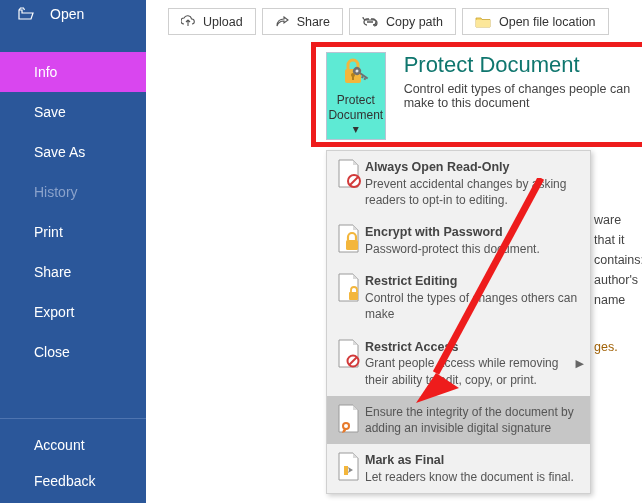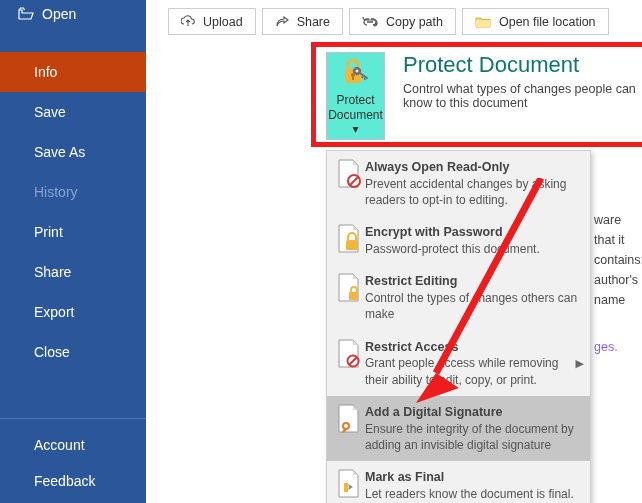--- a/index.html
+++ b/index.html
@@ -1,23 +1,23 @@
 <!DOCTYPE html>
 <html><head>
 <meta charset="utf-8">
 <style>
 *{box-sizing:border-box;margin:0;padding:0;font-family:"Segoe UI",Arial,sans-serif}
 body{background:#fff;width:642px;height:503px;overflow:hidden;position:relative}
 .app{display:flex;height:100%}
 .sidebar{width:146px;background:#2B579A;color:#fff;display:flex;flex-direction:column;font-size:14px}
-.sidebar-top{height:28px;display:flex;align-items:center;padding-left:18px;gap:8px}
+.sidebar-top{height:28px;display:flex;align-items:center;padding-left:18px;gap:16px}
 .sidebar-top .lbl{font-size:14px}
 .sidebar-main{flex:1;display:flex;flex-direction:column;padding-top:24px}
 .nav-item{height:40px;display:flex;align-items:center;padding-left:34px;cursor:pointer}
-.nav-item.active{background:#c2410c}
+.nav-item.active{background:#d946ef}
 .nav-item.dim{color:#8AA2CB}
 .sidebar-bottom{margin-top:auto;border-top:1px solid #4E74B0;padding:8px 16px 4px 0}
 .sidebar-bottom .nav-item{height:36px}
 .main{flex:1;position:relative;background:#fff}
 .toolbar{display:flex;gap:6px;padding:8px 0 8px 22px}
 .tbtn{height:27px;border:1px solid #CFCFCF;background:#fff;display:flex;align-items:center;gap:8px;padding:0 12px;font-size:12.5px;color:#333;cursor:pointer}
 .tbtn svg{flex:none}
 .highlight{position:absolute;left:165px;top:42px;width:475px;height:105px;border:5px solid #EE1C1C;pointer-events:none;z-index:5}
 .hero{position:absolute;left:180px;top:52px;display:flex;gap:18px;align-items:flex-start}
 .protect-btn{width:88px;height:88px;background:#5eead4;border:1px solid #B9C3D3;display:flex;flex-direction:column;align-items:center;justify-content:center;gap:4px;cursor:pointer}
@@ -25,21 +25,21 @@
 .hero-text h1{font-size:22px;font-weight:400;color:#0f766e;margin-bottom:4px}
 .hero-text p{font-size:12.5px;color:#444}
 .menu{position:absolute;left:180px;top:150px;width:265px;background:#F1F1F1;border:1px solid #D0D0D0;box-shadow:2px 2px 5px rgba(0,0,0,.2);z-index:3}
 .menu-item{display:flex;gap:2px;padding:8px 10px 8px 8px;cursor:pointer;position:relative}
 .menu-item.hl{background:#C6C6C6}
 .menu-item .mi-icon{width:28px;height:32px;flex:none;display:flex;align-items:flex-start;justify-content:center}
 .menu-item .mi-text{font-size:12px;color:#555;line-height:1.35}
 .menu-item .mi-text .t{font-weight:600;color:#444;font-size:12.5px}
 .menu-item .caret{position:absolute;right:6px;top:50%;transform:translateY(-50%);font-size:11px;color:#666}
 .info-bg{position:absolute;left:448px;top:210px;font-size:12.5px;color:#444;line-height:1.6}
-.info-bg2{position:absolute;left:448px;top:340px;font-size:12.5px;color:#8b5cf6}
+.info-bg2{position:absolute;left:448px;top:340px;font-size:12.5px;color:#a16207}
 .arrow{position:absolute;left:265px;top:178px;z-index:6;pointer-events:none}
 .chev{display:inline-block}
 </style>
 </head>
 <body>
 
 <div class="app">
   <div class="sidebar">
     <div class="sidebar-top">
       <svg width="16" height="14" viewBox="0 0 16 14">
@@ -125,21 +125,21 @@
               <circle cx="0" cy="0" r="1.5" fill="#E1E5EC"></circle>
               <rect x="3" y="-1" width="10" height="2" fill="#707070"></rect>
               <rect x="10" y="1" width="2" height="2" fill="#707070"></rect>
               <rect x="7" y="1" width="2" height="2" fill="#707070"></rect>
             </g>
         </svg>
         <div class="lbl"><span>Protect</span><br><span>Document</span> <span class="chev">▾</span></div>
       </div>
       <div class="hero-text">
         <h1>Protect Document</h1>
-        <p>Control what types of changes people can know to this document</p>
+        <p>Control edit types of changes people can make to this document</p>
       </div>
     </div>
 
     <div class="highlight"></div>
 
     <div class="info-bg">
       <span>ware that it contains:</span><br>
       <span>author's name</span>
     </div>
     <div class="info-bg2">ges.</div>
@@ -206,21 +206,20 @@
         <div class="mi-icon">
             <svg width="26" height="30" viewBox="0 0 26 30">
               <path fill="#fff" stroke="#9A9A9A" d="M3 1h14l5 5v22H3z"></path>
               <path fill="#DADADA" d="M17 1v5h5"></path>
               <circle cx="10" cy="22" r="4" fill="#E77A2B"></circle>
               <path d="M7 26l-1 3 3-1 5-9" fill="#E77A2B"></path>
               <circle cx="10" cy="22" r="2" fill="#fff"></circle>
             </svg>
           </div>
         <div class="mi-text">
-            <div class="t">Add a Digital Signature</div>
             <div>Ensure the integrity of the document by adding an invisible digital signature</div>
           </div>
       </div>
       <div class="menu-item">
         <div class="mi-icon">
             <svg width="26" height="30" viewBox="0 0 26 30">
               <path fill="#fff" stroke="#9A9A9A" d="M3 1h14l5 5v22H3z"></path>
               <path fill="#DADADA" d="M17 1v5h5"></path>
               <path d="M12 15l5 3-5 3 1-3z" fill="#888"></path>
               <rect x="8" y="14" width="4" height="9" fill="#F3B63C"></rect>

